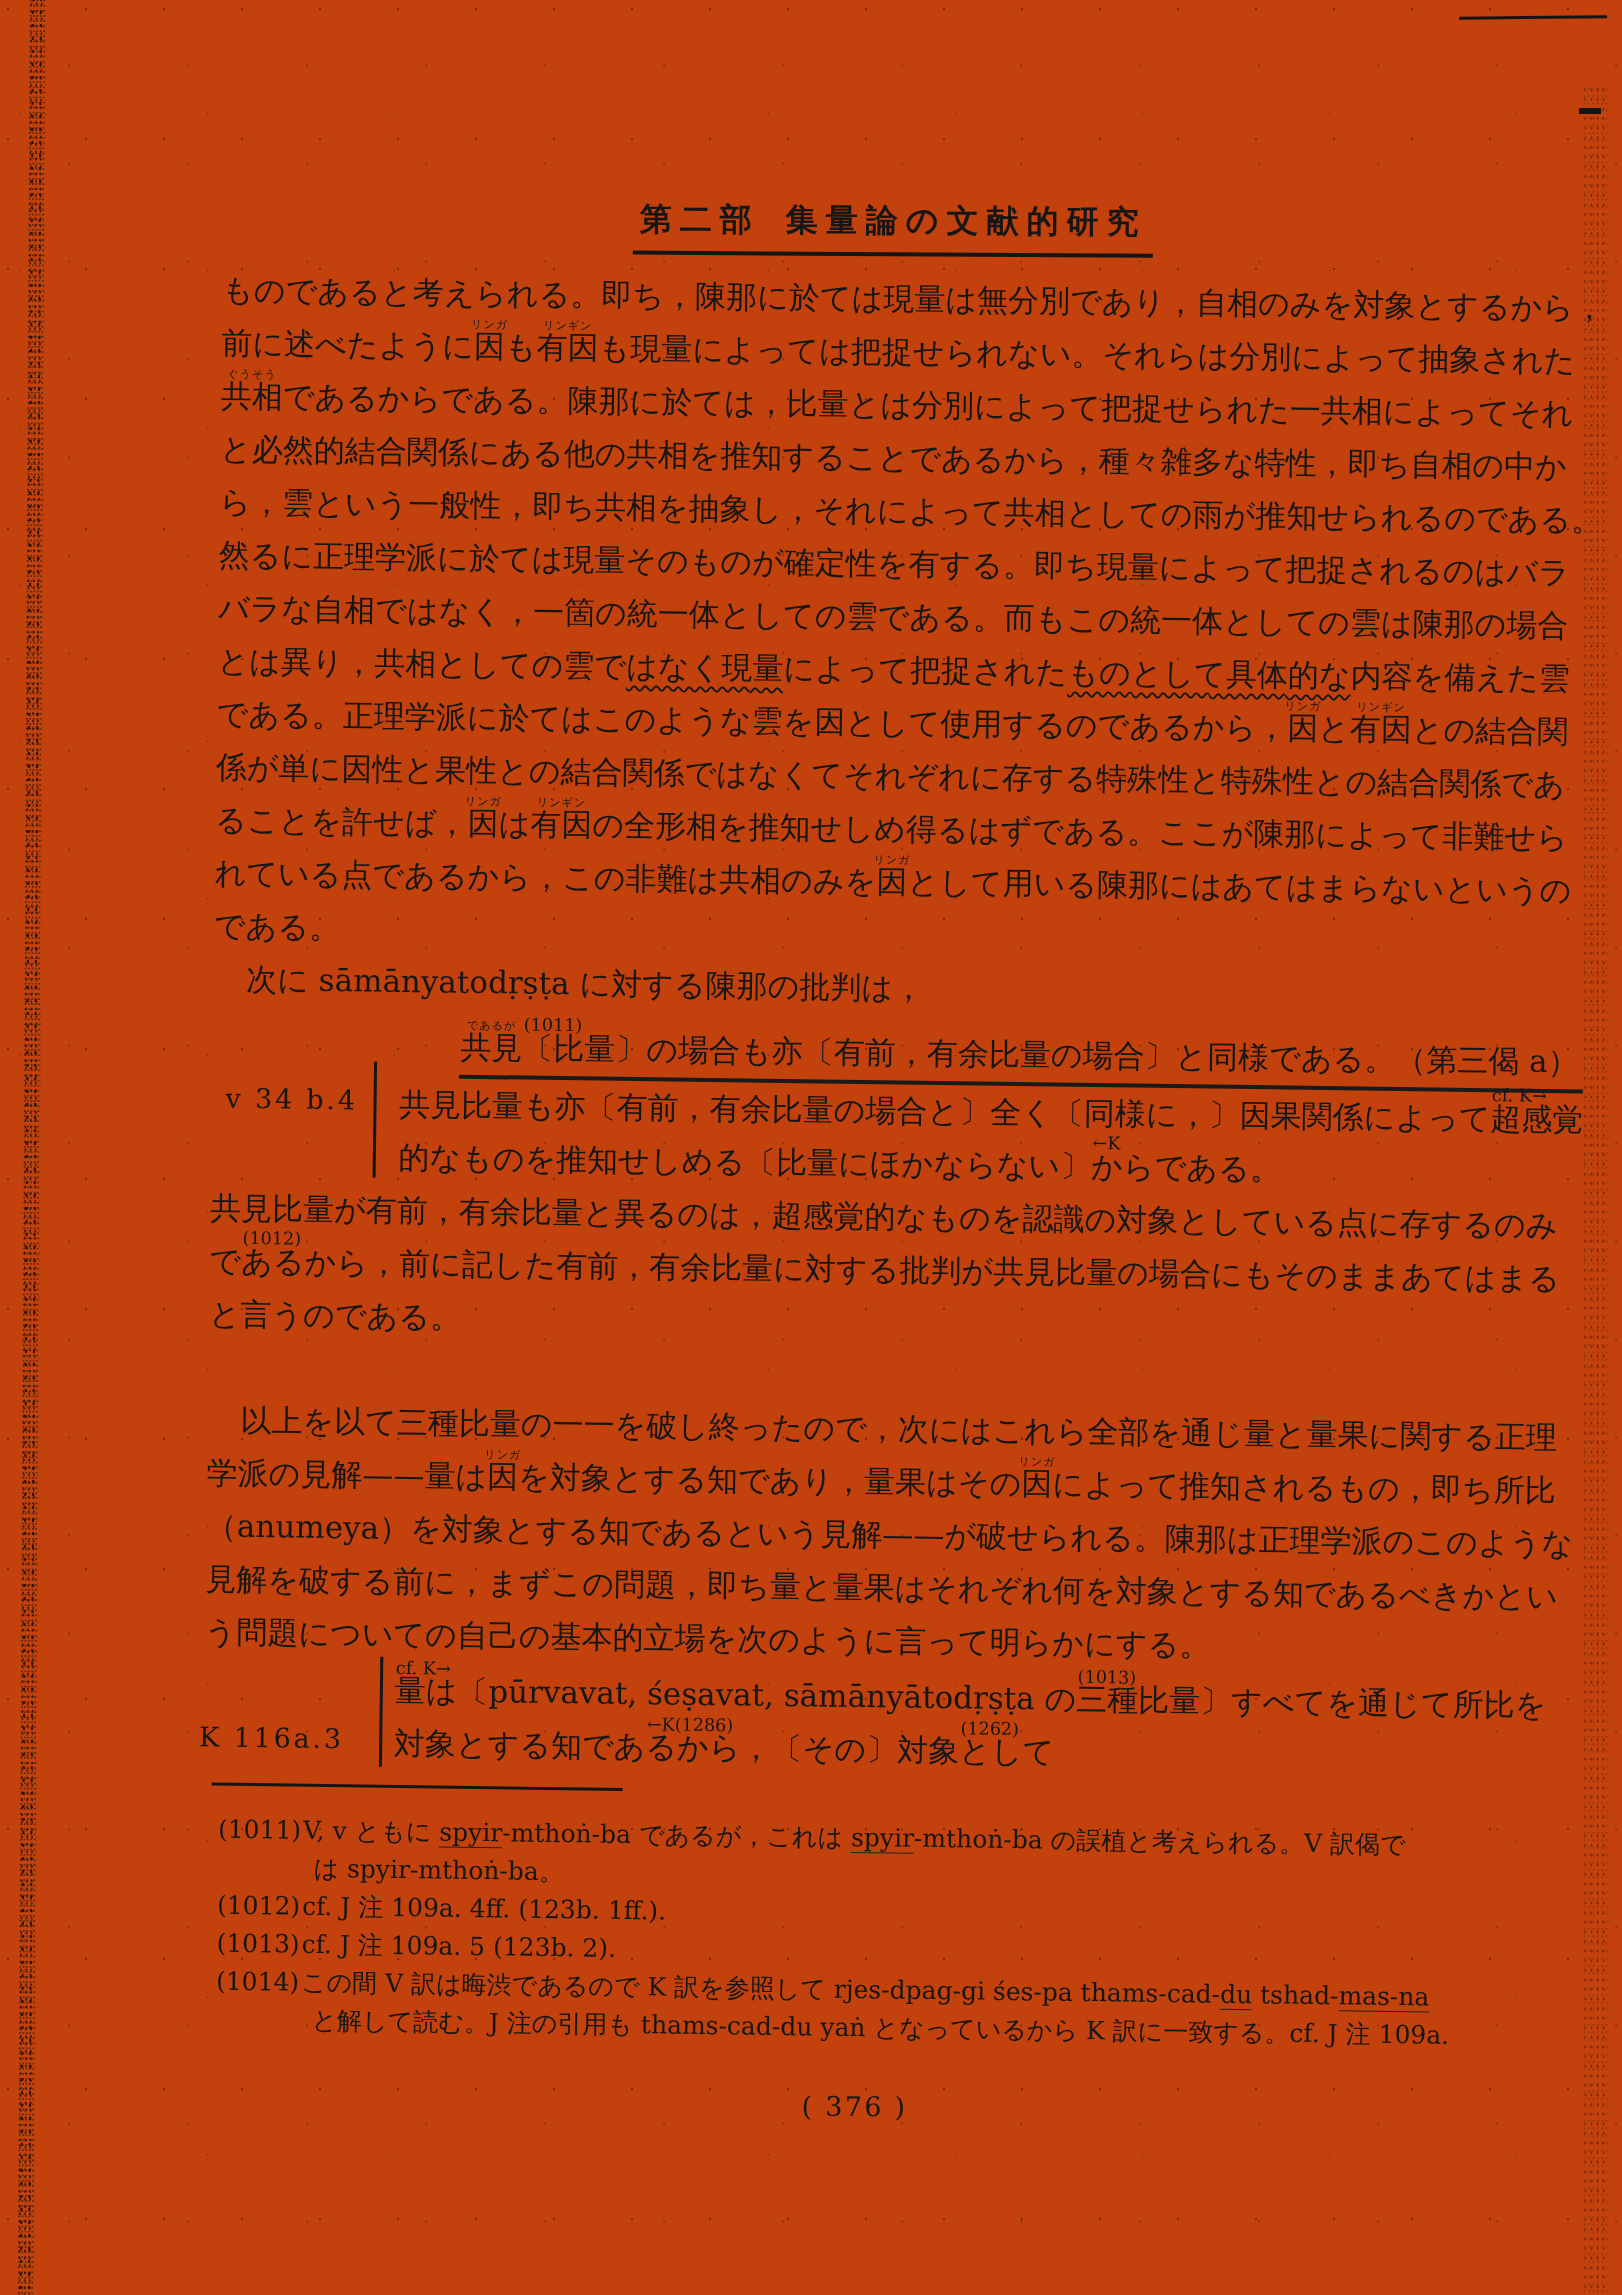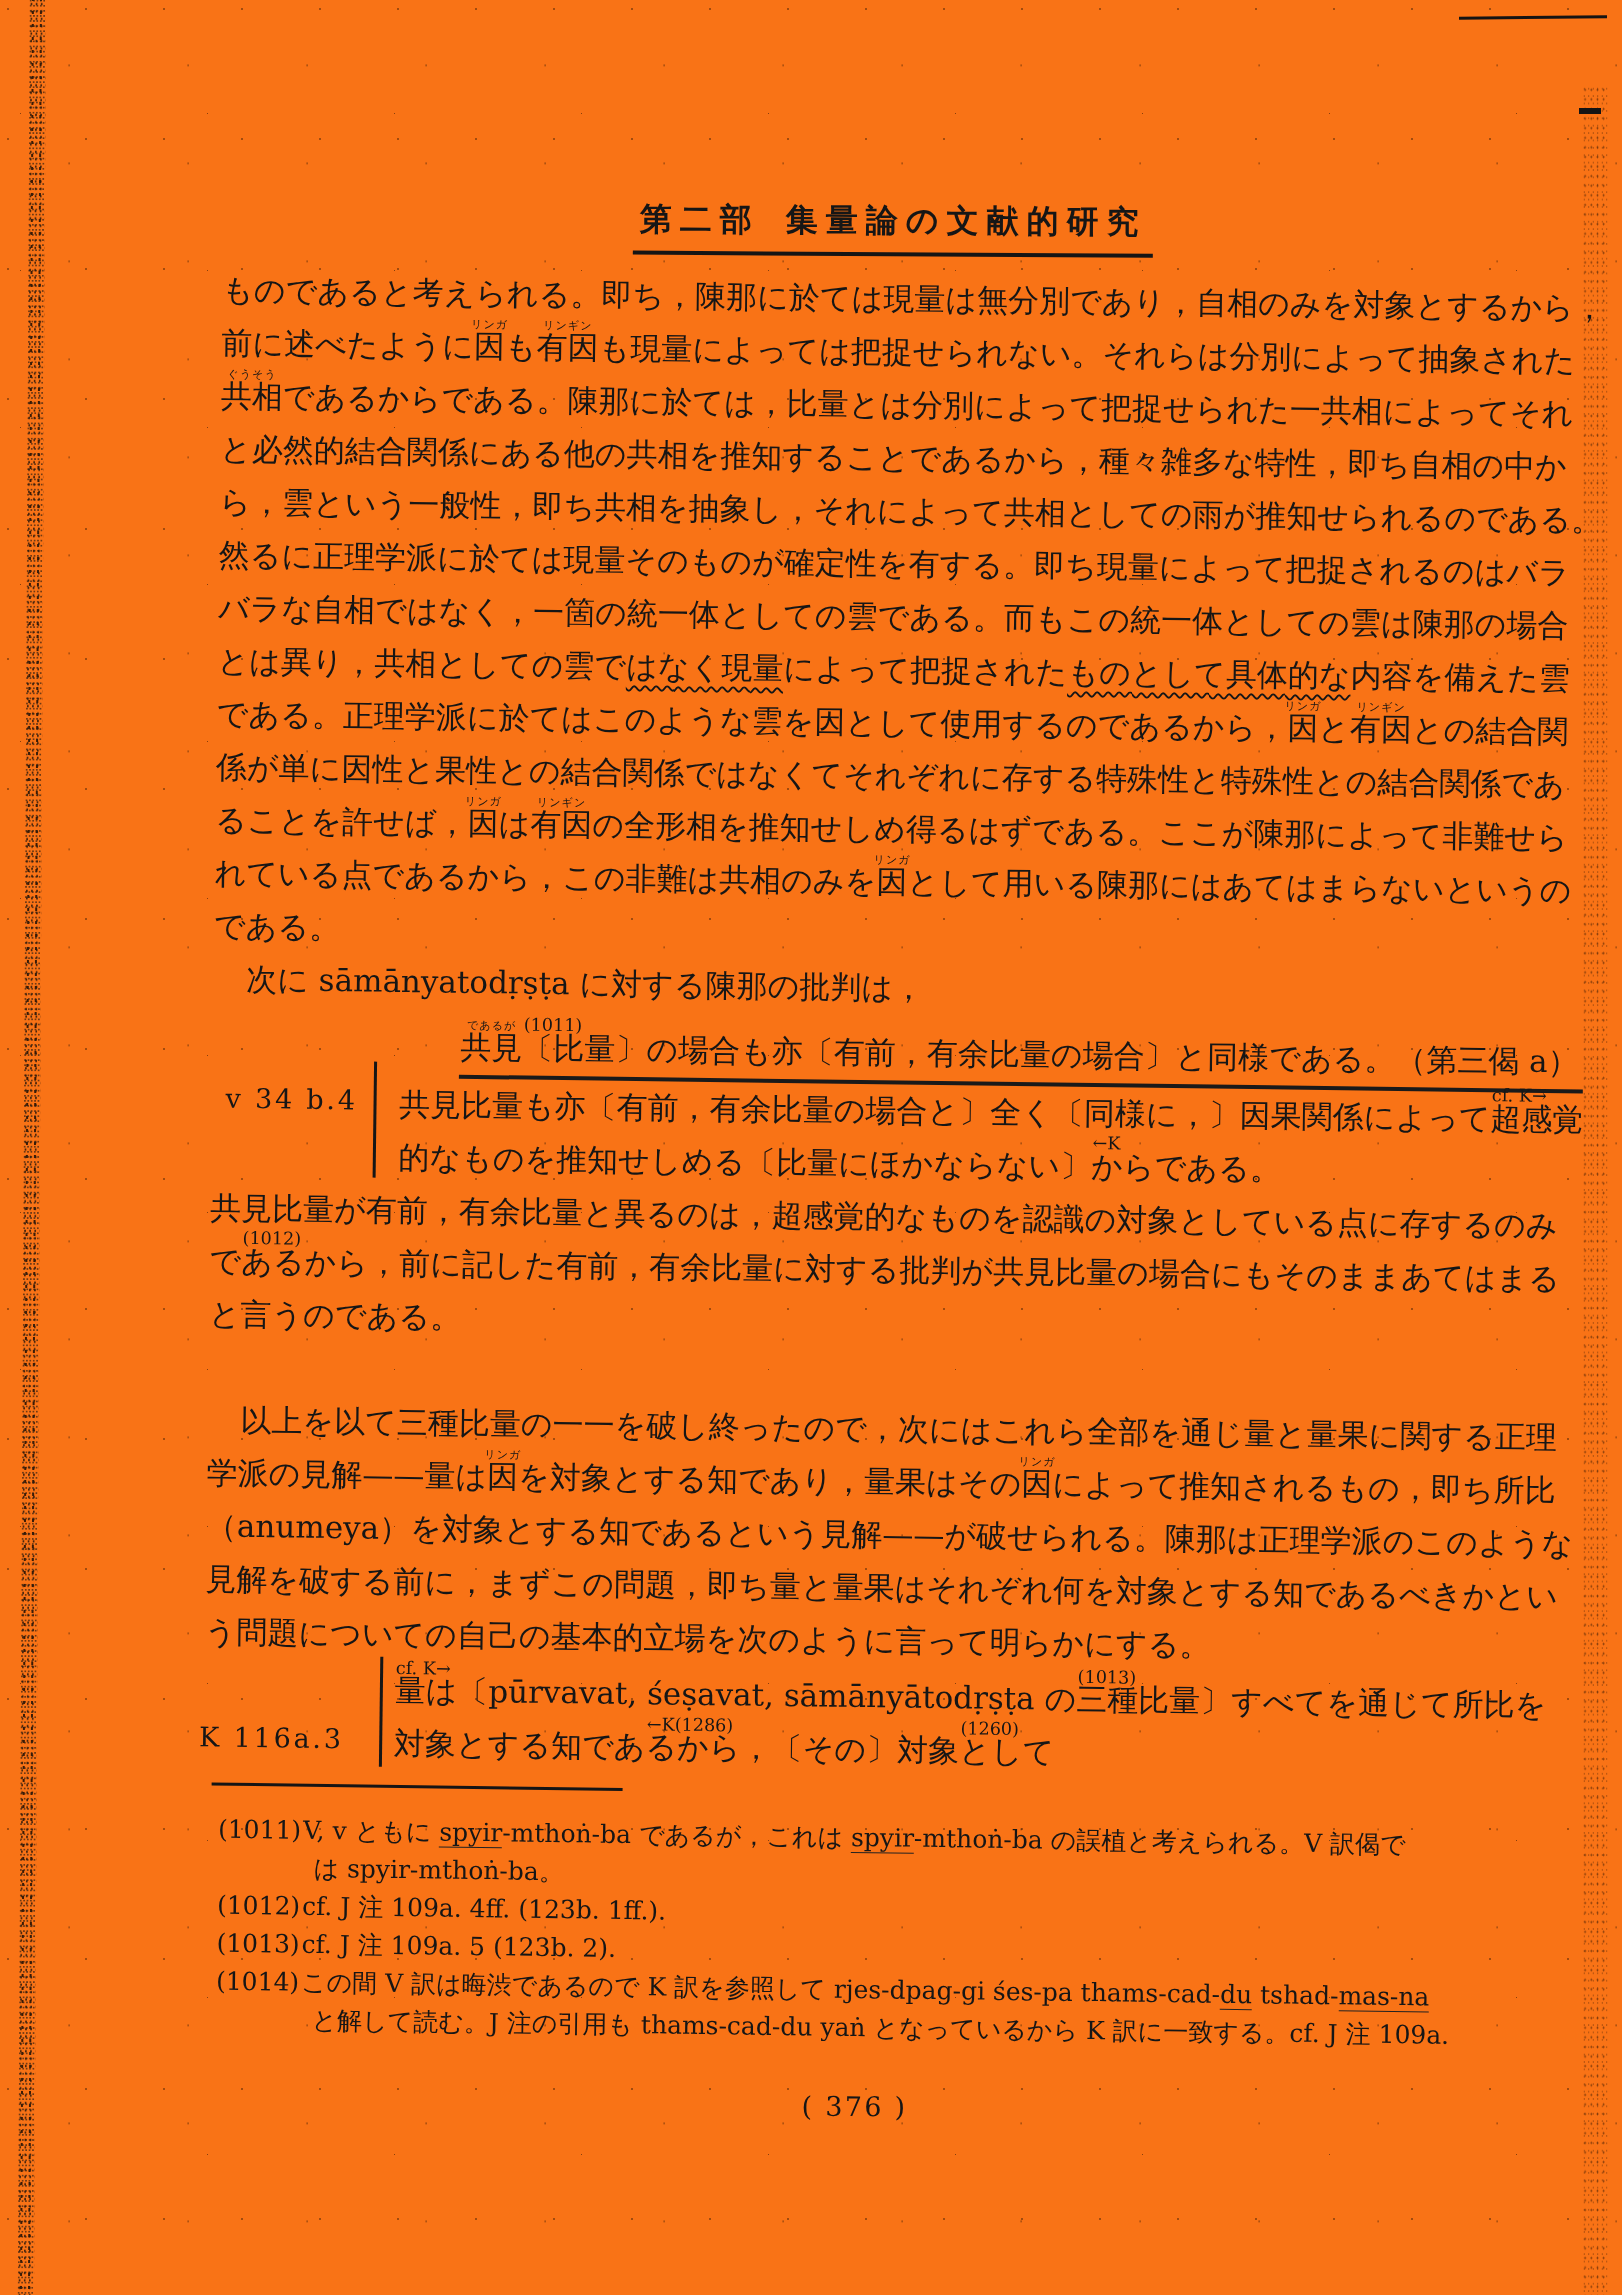--- a/index.html
+++ b/index.html
@@ -86,21 +86,21 @@
   .fn1{ padding-left:16px; }
   .fn2{ padding-left:112px; }
   .fl{ display:inline-block; min-width:85px; }
 
   .pagenum{ position:absolute; top:2091px; left:775px; width:159px; text-align:center;
             font-size:27px; letter-spacing:2.3px; transform:rotate(0.4deg); }
 </style>
 </head>
 <body>
 
-<div class="page" style="color: rgb(22, 22, 22); background: #f97316;">
+<div class="page" style="color: rgb(22, 22, 22); background: #c2410c;">
   <div class="noise"></div>
   <div class="band-left"></div>
   <div class="band-right"></div>
   <div class="trline"></div>
   <div class="trdash"></div>
 
   <div class="header">
     <span class="htext"><span>第二部</span><span class="hgap"></span><span>集量論の文献的研究</span></span>
   </div>
 
@@ -144,21 +144,21 @@
         <div class="ln"><span>学派の見解——量は</span><span class="rb">因<span class="rt">リンガ</span></span><span>を対象とする知であり，量果はその</span><span class="rb">因<span class="rt">リンガ</span></span><span>によって推知されるもの，即ち所比</span></div>
         <div class="ln"><span>（anumeya）を対象とする知であるという見解——が破せられる。陳那は正理学派のこのような</span></div>
         <div class="ln"><span>見解を破する前に，まずこの問題，即ち量と量果はそれぞれ何を対象とする知であるべきかとい</span></div>
         <div class="ln"><span>う問題についての自己の基本的立場を次のように言って明らかにする。</span></div>
       </div>
 
     <div class="qblock qblock2">
       <span class="qlabel qlabel2">K 116a.3</span>
       <div>
           <div class="ln"><span class="rb an">量は〔pūrvavat, śeṣavat, sāmānyātodṛṣṭa の<span class="rt">cf. K→</span></span><span class="rb an">三種比量〕<span class="rt">(1013)</span></span><span>すべてを通じて所比を</span></div>
-          <div class="ln"><span>対象とする知であ</span><span class="rb an">るから，〔その〕対象<span class="rt">←K(1286)</span></span><span class="rb an">として<span class="rt">(1260)</span></span></div>
+          <div class="ln"><span>対象とする知であ</span><span class="rb an">るから，〔その〕対象<span class="rt">←K(1286)</span></span><span class="rb an">として<span class="rt">(1262)</span></span></div>
         </div>
     </div>
 
     <div class="fnsep"></div>
     <div class="fns">
         <div class="ln fn1"><span class="fl">(1011)</span><span>V, v ともに </span><span class="us">spyir</span><span>-mthoṅ-ba であるが，これは </span><span class="us">spyir</span><span>-mthoṅ-ba の誤植と考えられる。V 訳偈で</span></div>
         <div class="ln fn2"><span>は spyir-mthoṅ-ba。</span></div>
         <div class="ln fn1"><span class="fl">(1012)</span><span>cf. J 注 109a. 4ff. (123b. 1ff.).</span></div>
         <div class="ln fn1"><span class="fl">(1013)</span><span>cf. J 注 109a. 5 (123b. 2).</span></div>
         <div class="ln fn1"><span class="fl">(1014)</span><span>この間 V 訳は晦渋であるので K 訳を参照して rjes-dpag-gi śes-pa thams-cad-</span><span class="us">du</span><span> tshad-</span><span class="us">mas-na</span></div>

